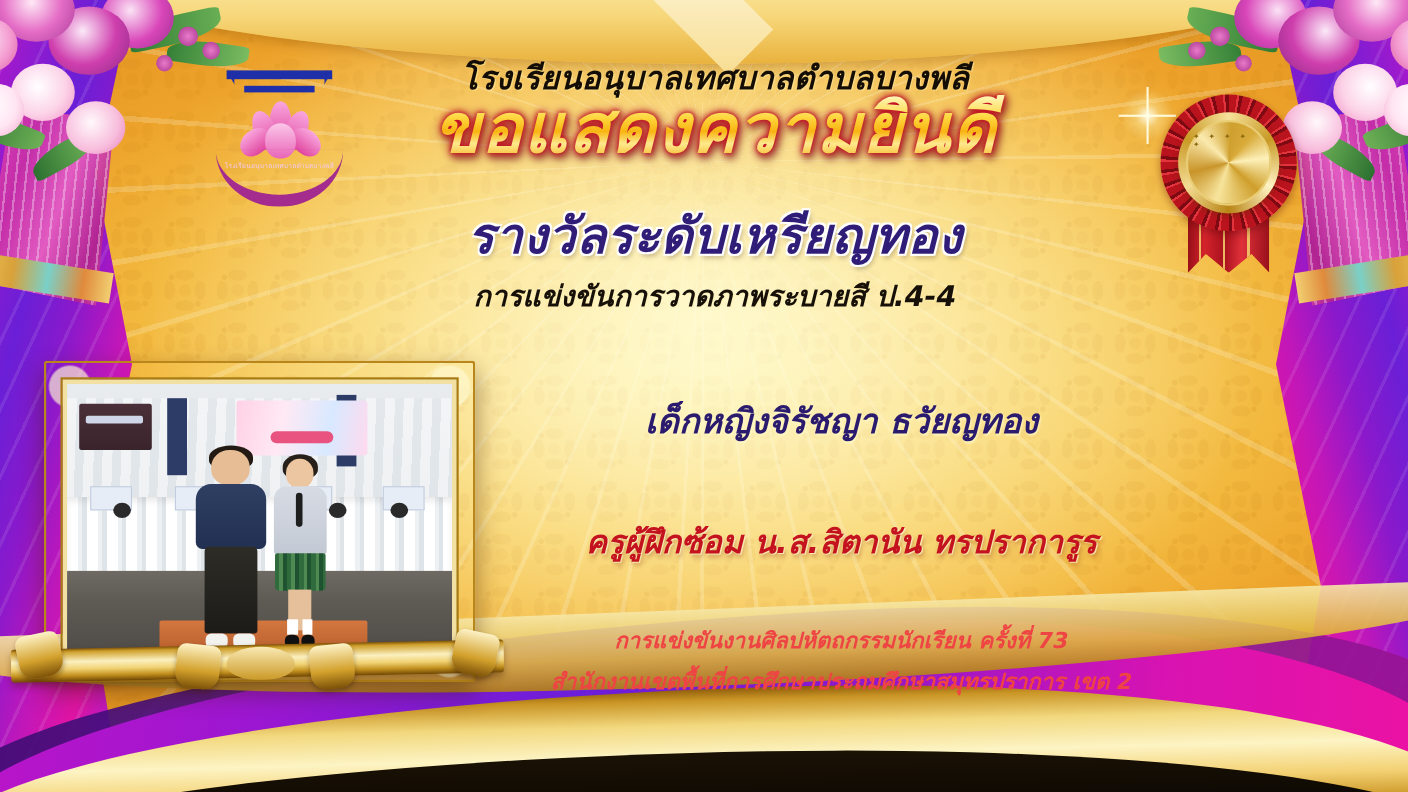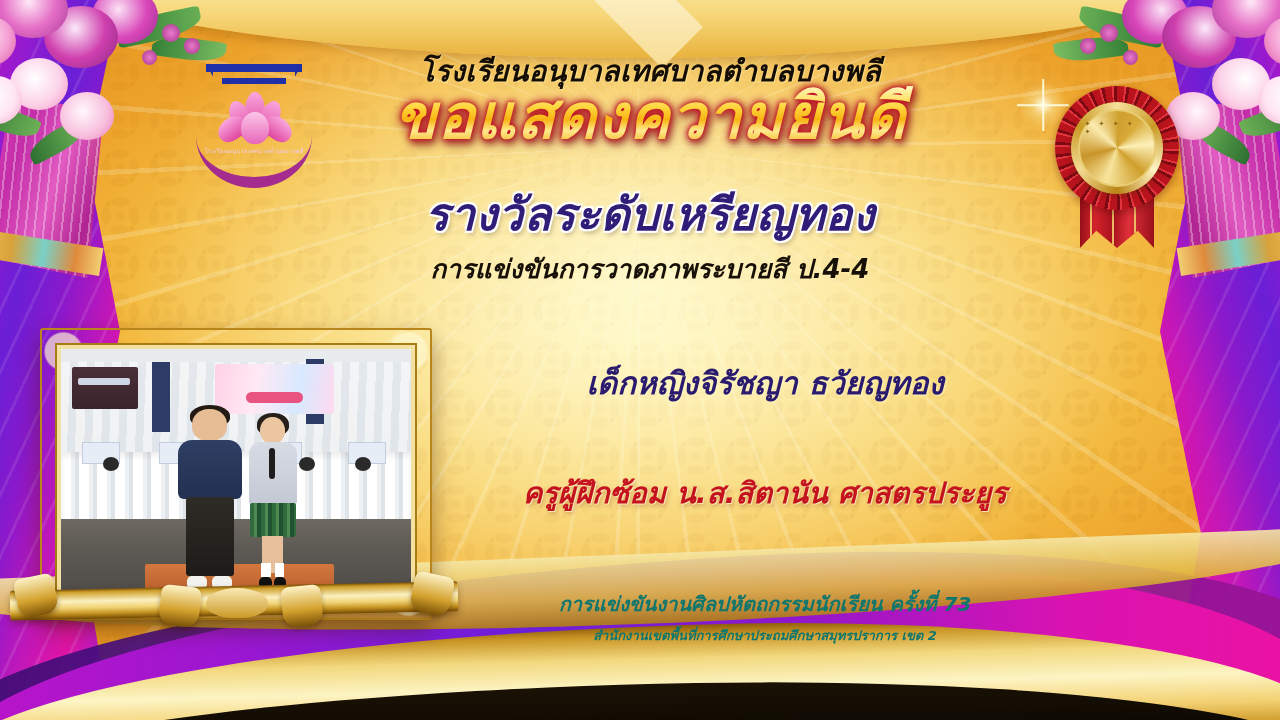--- a/index.html
+++ b/index.html
@@ -249,24 +249,24 @@
     white-space:nowrap;
     text-shadow:1px 1px 2px rgba(255,250,200,.8);
   }
   .coach-line{
     position:absolute; left:460px; top:470px; width:610px; text-align:center;
     font-size:29px; font-weight:bold; font-style:italic; color:#c4131e;
     white-space:nowrap;
     text-shadow:1px 1px 0 rgba(255,245,200,.75), 2px 3px 4px rgba(120,20,0,.25);
   }
   .footer{
-    position:absolute; left:460px; top:588px; width:610px; text-align:center; color:#0f766e;
+    position:absolute; left:460px; top:566px; width:610px; text-align:center; color:#ef4444;
   }
   .footer .f1{ font-size:20px; font-weight:bold; font-style:italic; white-space:nowrap; }
-  .footer .f2{ font-size:13px; font-weight:bold; font-style:italic; white-space:nowrap; margin-top:5px; }
+  .footer .f2{ font-size:20px; font-weight:bold; font-style:italic; white-space:nowrap; margin-top:5px; }
 
   
   .frame{
     position:absolute; left:40px; top:328px; width:392px; height:292px;
     background:
       linear-gradient(135deg,#fff6cf 0%, #e8c濃 0%, #d9ab3a 14%, #fdf2bd 30%, #c99a25 48%, #f8e9a8 66%, #b9881a 84%, #f5e3a0 100%);
     padding:17px;
     box-shadow:0 10px 22px rgba(60,25,0,.45), inset 0 0 0 2px #b8861a;
     border-radius:3px;
   }
@@ -465,21 +465,21 @@
     <div class="ros-face"></div>
     <div class="ros-stars">✦ ✦ ✦ ✦ ✦</div>
   </div>
 
   <div class="hl school-name">โรงเรียนอนุบาลเทศบาลตำบลบางพลี</div>
   <div class="hl award-line">รางวัลระดับเหรียญทอง</div>
   <div class="hl congrats">ขอแสดงความยินดี</div>
   <div class="hl event-line">การแข่งขันการวาดภาพระบายสี ป.4-4</div>
 
   <div class="student-name">เด็กหญิงจิรัชญา  ธวัยญทอง</div>
-  <div class="coach-line">ครูผู้ฝึกซ้อม น.ส.สิตานัน  ศาสตรประยูร</div>
+  <div class="coach-line">ครูผู้ฝึกซ้อม น.ส.สิตานัน  ทรปราการูร</div>
 
   <div class="footer">
     <div class="f1">การแข่งขันงานศิลปหัตถกรรมนักเรียน ครั้งที่ 73</div>
     <div class="f2">สำนักงานเขตพื้นที่การศึกษาประถมศึกษาสมุทรปราการ เขต 2</div>
   </div>
 
   <div class="frame">
     <div class="frame-orn"></div>
     <div class="frame-inner">
       <div class="ph-wall"></div>

